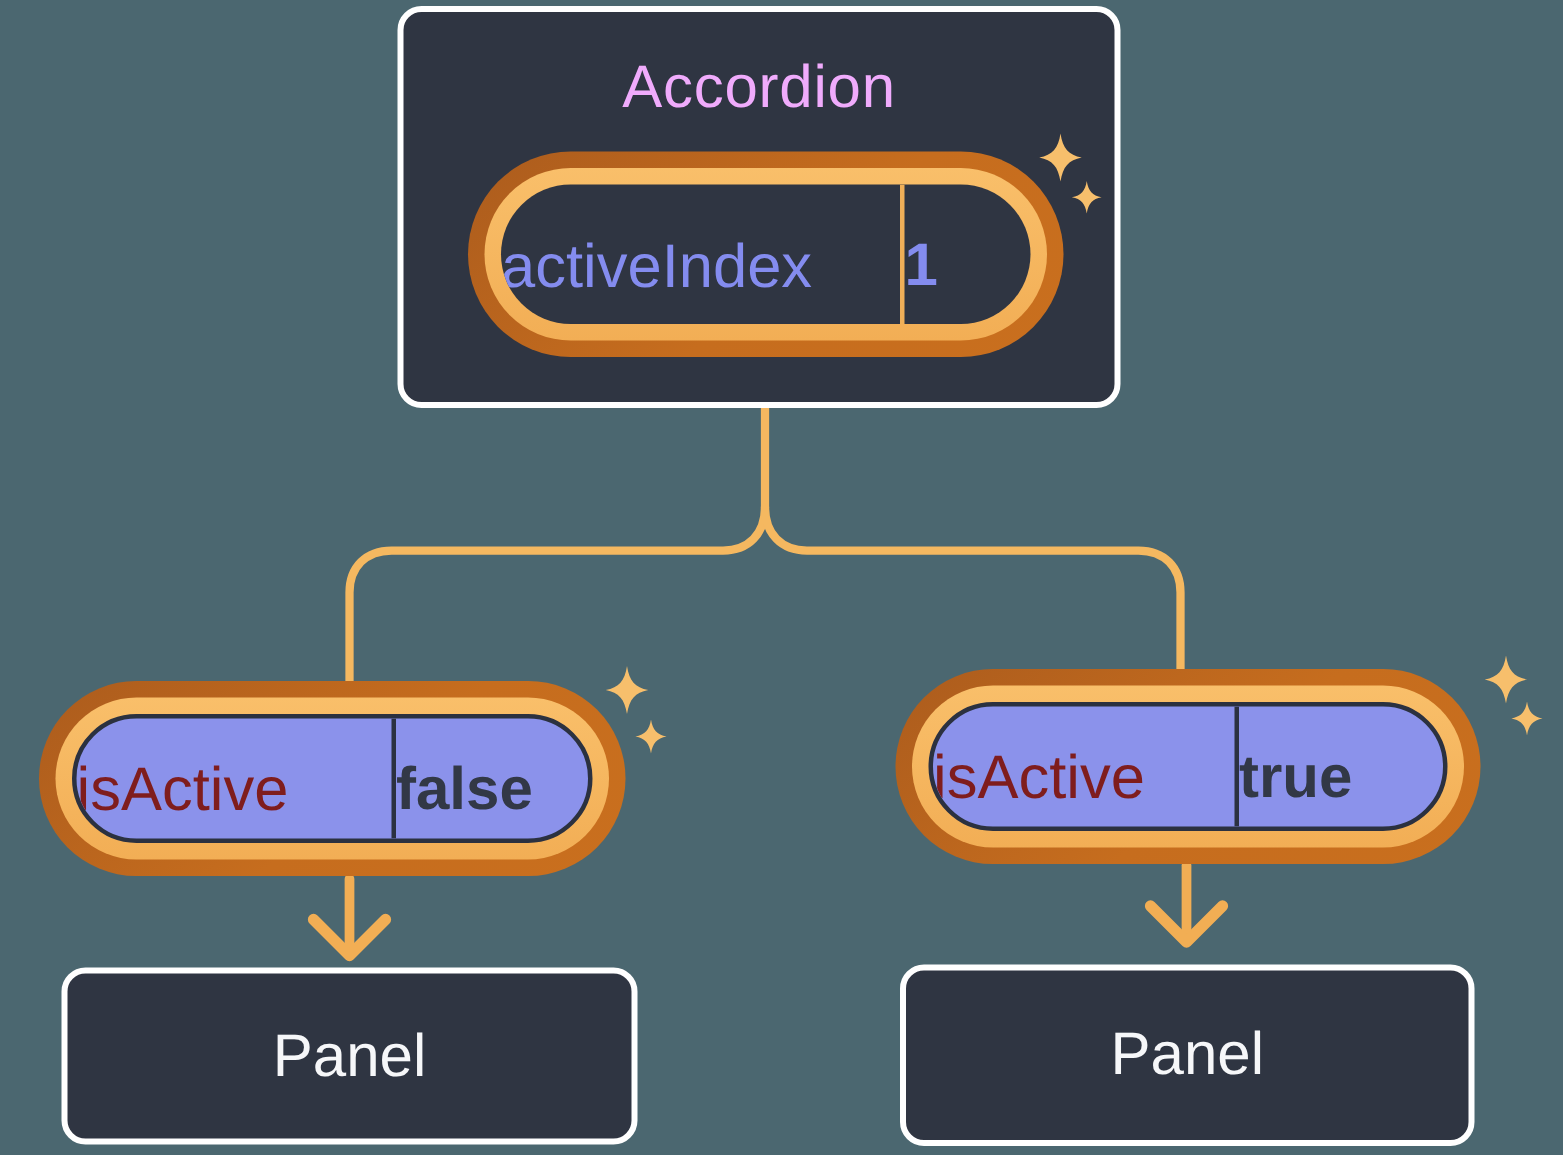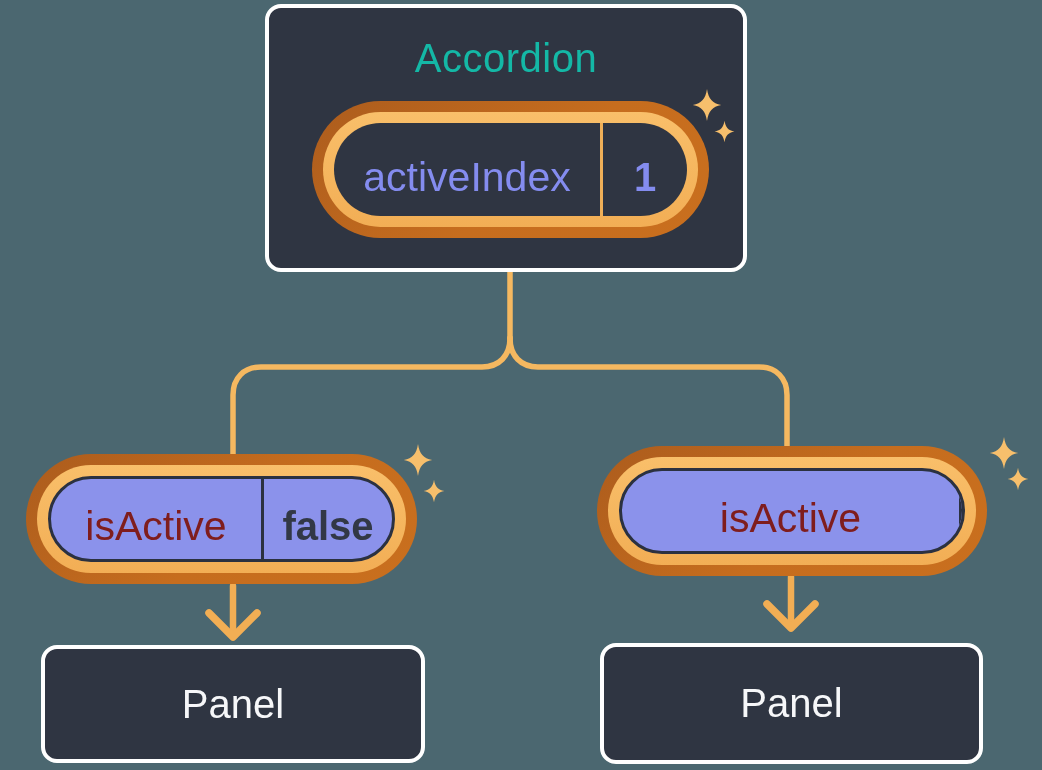--- a/index.html
+++ b/index.html
@@ -12,21 +12,21 @@
   .abs{position:absolute;}
 
   
   .card{
     background:#2F3542;
     border:4px solid #FFFFFF;
     border-radius:16px;
     box-sizing:border-box;
   }
   .card-title{
-    color:#14b8a6;font-size:40px;font-weight:400;text-align:center;
+    color:#f0abfc;font-size:40px;font-weight:400;text-align:center;
     letter-spacing:0.5px;
   }
   .panel-label{
     color:#F6F7F9;font-size:40px;font-weight:400;
   }
   .panel{display:flex;align-items:center;justify-content:center;text-align:center;}
 
   
   .pill-outer{
     background:linear-gradient(140deg,#AC5C1D 0%,#C66D1E 55%,#C96F1E 100%);
@@ -35,21 +35,21 @@
   .pill-mid{
     background:linear-gradient(180deg,#F9BF6A 0%,#F2AE55 100%);
     border-radius:999px;padding:11px;height:100%;box-sizing:border-box;
   }
   .pill-core{
     border-radius:999px;height:100%;box-sizing:border-box;
     display:flex;align-items:stretch;overflow:hidden;
   }
   .pill-core.dark{background:#2F3542;}
   .pill-core.purple{background:#8B92EB;border:3px solid #2B3140;}
-  .cell{display:flex;align-items:center;justify-content:center;margin-top:15px;}
+  .cell{display:flex;align-items:center;justify-content:flex-start;margin-top:15px;}
   .cell.grow{flex:1;}
   .state-text{color:#848CEF;font-size:41px;font-weight:400;}
   .state-value{color:#848CEF;font-size:40px;font-weight:700;}
   .prop-text{color:#7f1d1d;font-size:41px;font-weight:400;}
   .prop-value{color:#323846;font-size:40px;font-weight:700;}
   .vdivider{width:3px;align-self:stretch;}
   .vdivider.light{background:#EFAF58;}
   .vdivider.dark{background:#2B3140;}
 
   svg{display:block;}
@@ -104,20 +104,23 @@
     </div>
   </div>
 
   <div class="abs pill-outer" style="left:597px;top:446px;width:390px;height:130px;">
     <div class="pill-mid">
       <div class="pill-core purple">
         <div class="cell grow">
           <span class="prop-text">isActive</span>
         </div>
         <div class="vdivider dark"></div>
+        <div class="cell" style="width:136px;">
+          <span class="prop-value">true</span>
+        </div>
       </div>
     </div>
   </div>
 
   <svg class="abs" style="left:692px;top:88px;" width="30" height="34" viewBox="-18 -18 36 36" preserveAspectRatio="none">
     <path fill="#F7BF6C" d="M0,-17 C1.8,-6.5 6.5,-1.8 17,0 C6.5,1.8 1.8,6.5 0,17 C-1.8,6.5 -6.5,1.8 -17,0 C-6.5,-1.8 -1.8,-6.5 0,-17 Z"></path>
   </svg>
   <svg class="abs" style="left:714px;top:120px;" width="21" height="23" viewBox="-18 -18 36 36" preserveAspectRatio="none">
     <path fill="#F7BF6C" d="M0,-17 C1.8,-6.5 6.5,-1.8 17,0 C6.5,1.8 1.8,6.5 0,17 C-1.8,6.5 -6.5,1.8 -17,0 C-6.5,-1.8 -1.8,-6.5 0,-17 Z"></path>
   </svg>

